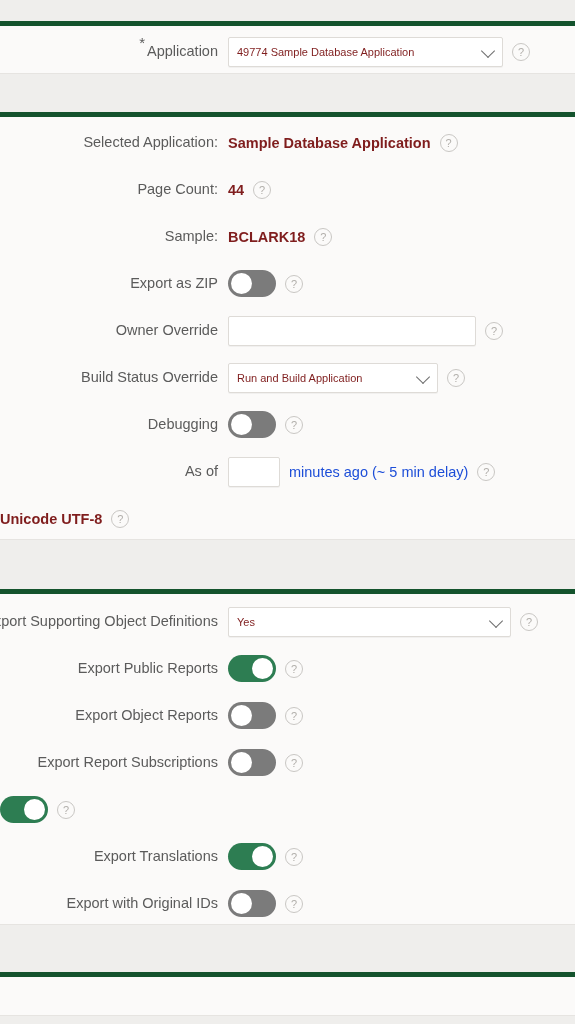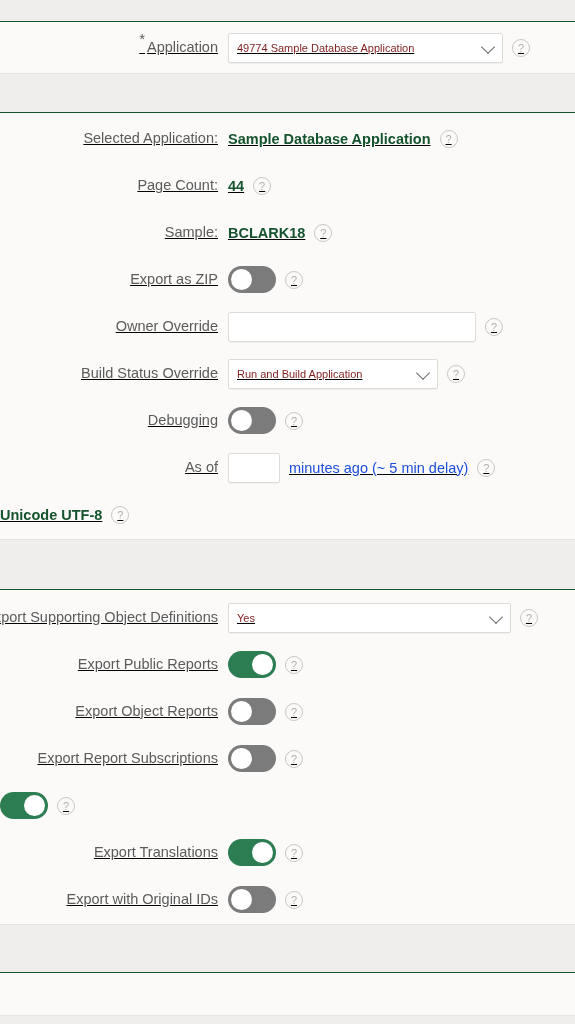--- a/index.html
+++ b/index.html
@@ -14,24 +14,23 @@
     position: relative;
     width: 575px; height: 1024px;
     overflow: hidden;
     background: #efeeec;
   }
 
   
   .band { background: #efeeec; width: 100%; }
   .panel {
     background: #fbfaf9;
-    border-top: 1px solid #14532d;
+    border-top: 5px solid #14532d;
     border-bottom: 1px solid #e6e4e1;
     width: 100%;
-    text-decoration: underline;
   }
 
   
   .row {
     display: flex;
     align-items: center;
     width: 100%;
     height: 47px;
   }
   .row .lbl {
@@ -65,21 +64,21 @@
     line-height: 0;
     margin-right: 2px;
     position: relative;
     top: -2px;
   }
 
   
   .value {
     font-size: 14.5px;
     font-weight: bold;
-    color: #14532d;
+    color: #7f1d1d;
     white-space: nowrap;
   }
 
   
   .help {
     flex: 0 0 auto;
     width: 18px; height: 18px;
     border: 1px solid #c9c7c4;
     border-radius: 50%;
     color: #b2afab;

